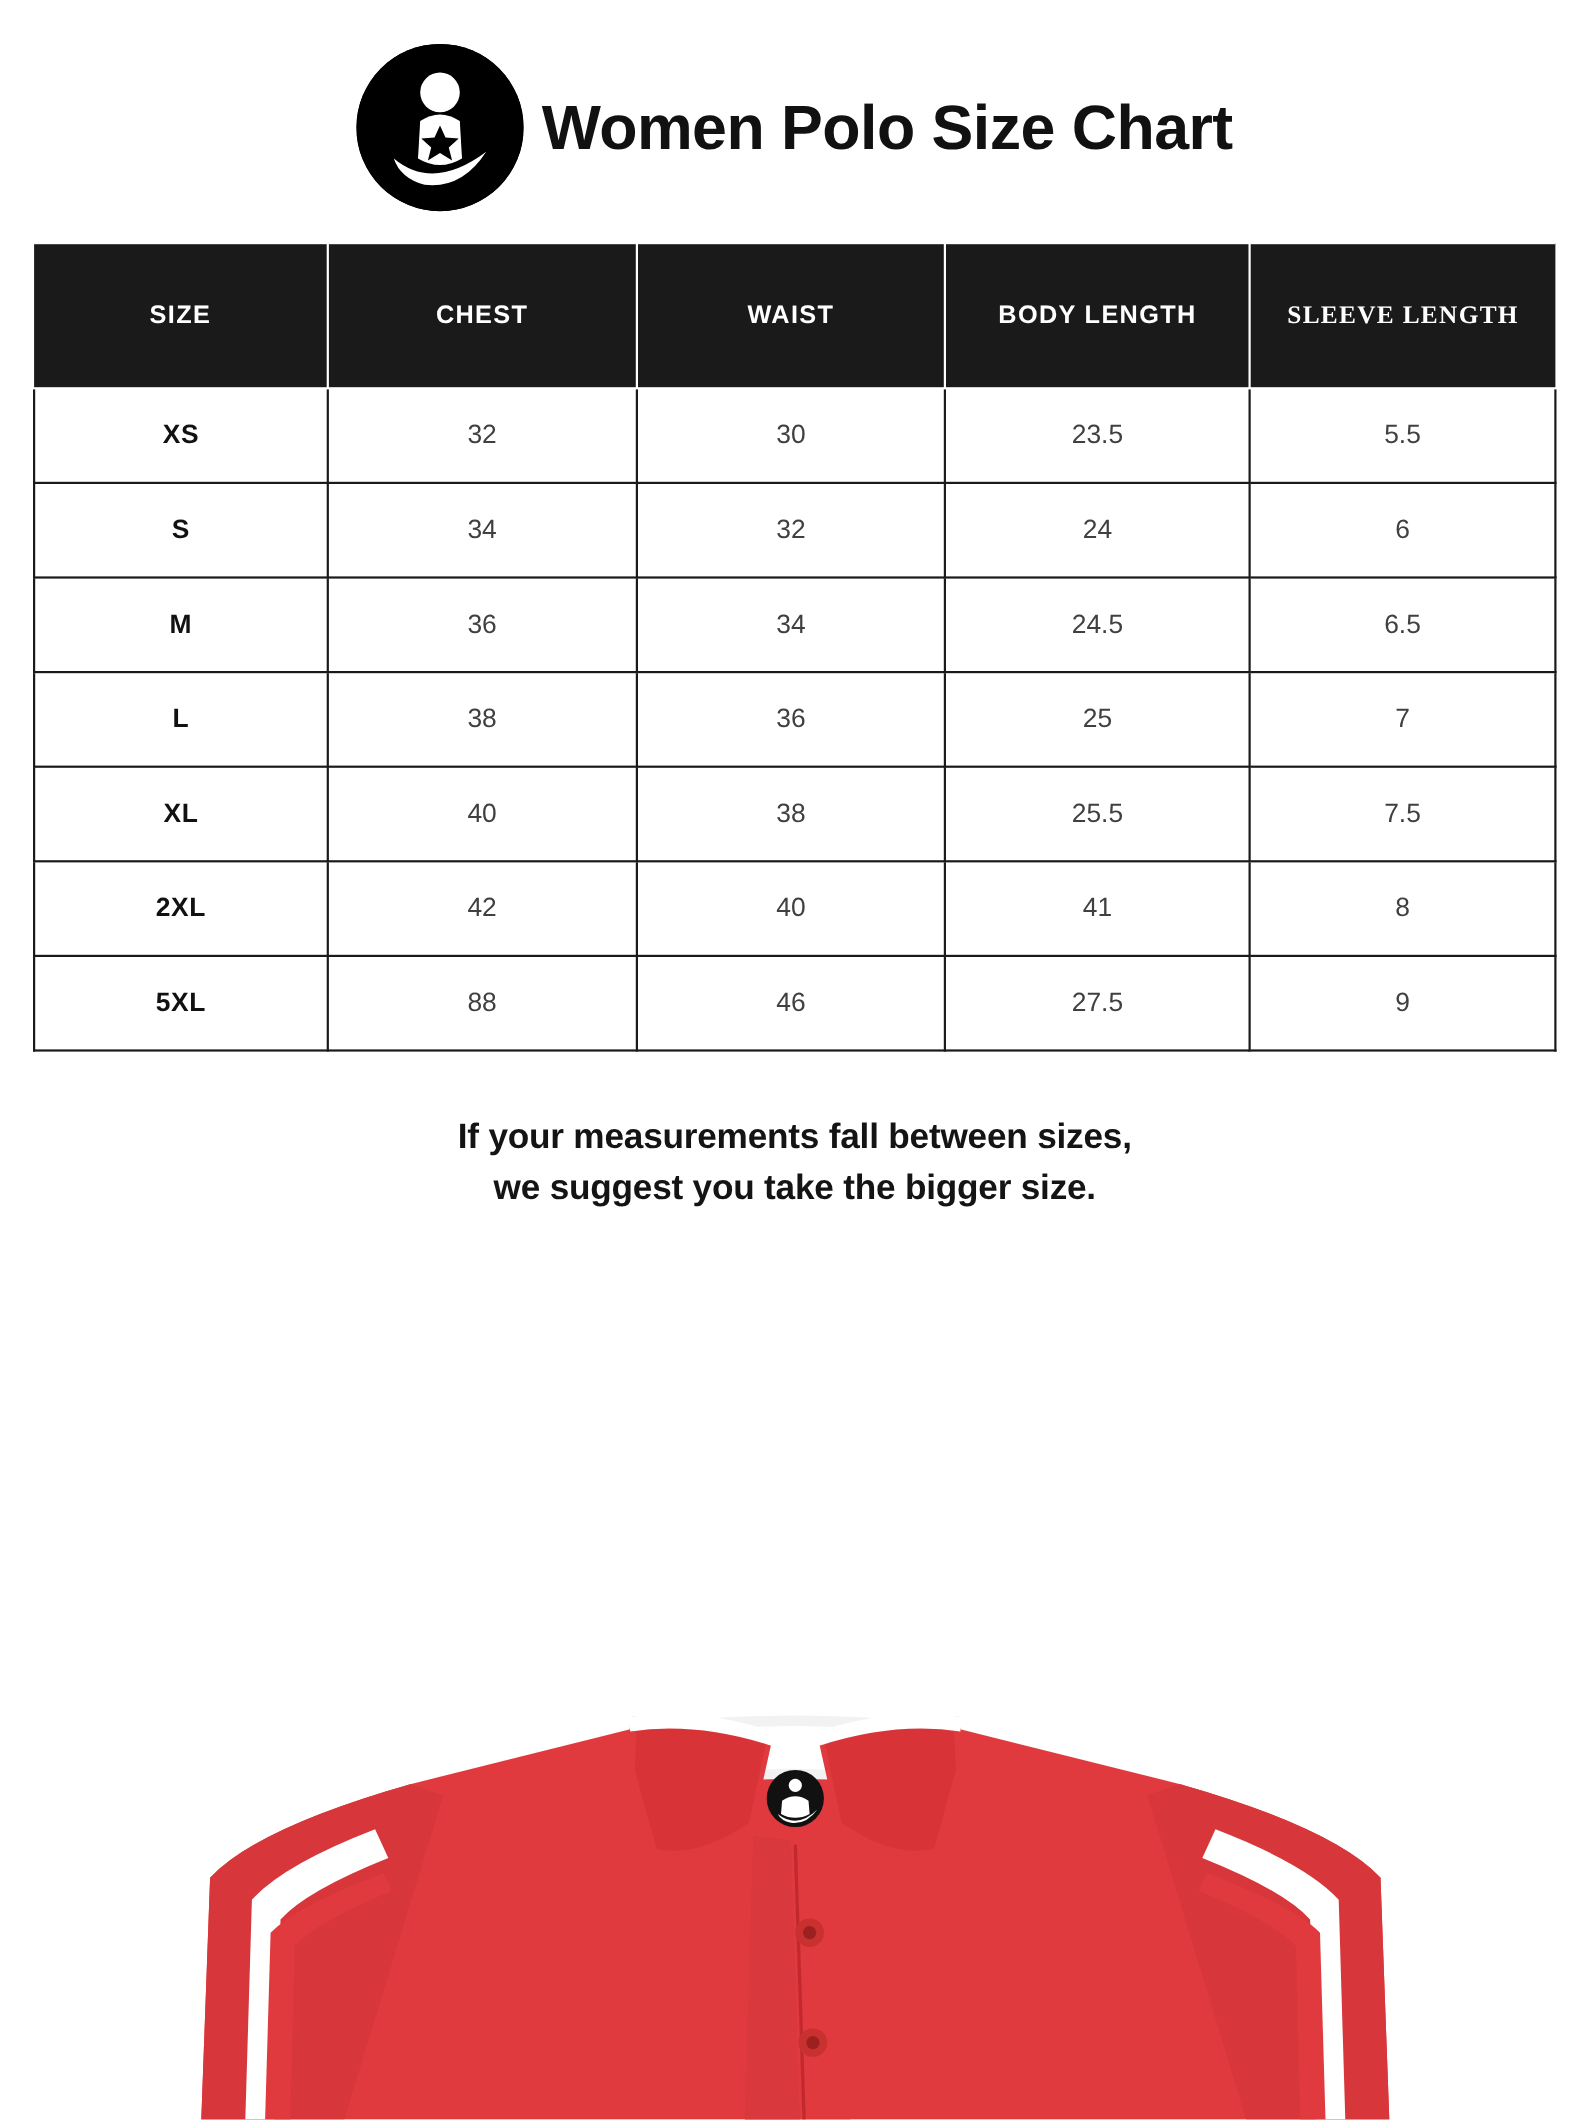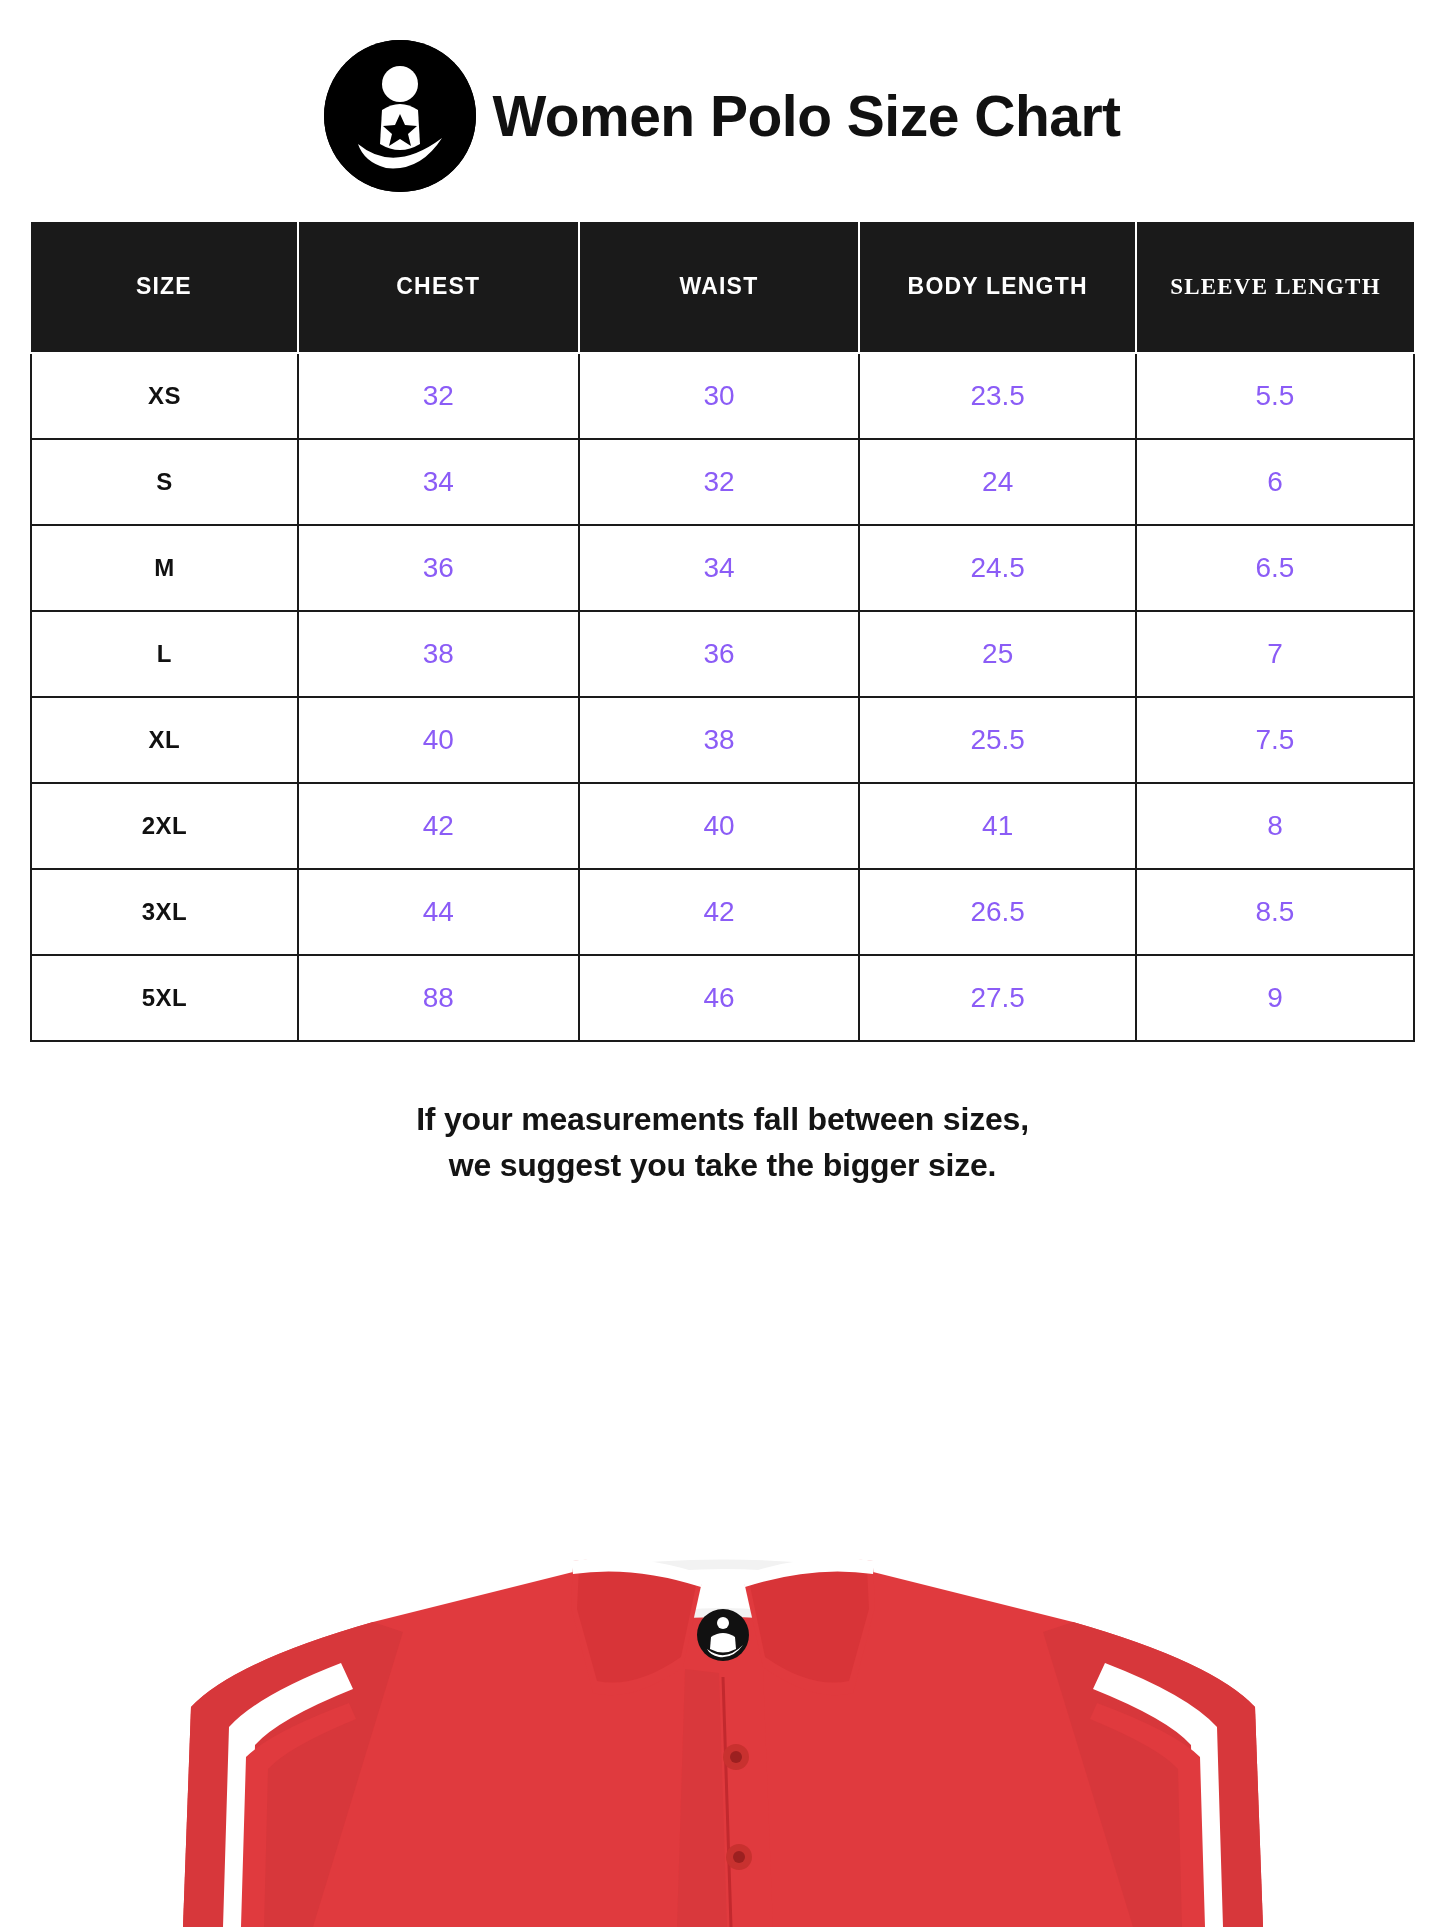--- a/index.html
+++ b/index.html
@@ -62,22 +62,22 @@
     border: 2px solid #ffffff;
     height: 86px;
     vertical-align: middle;
   }
   table.size-table th:first-child { border-left: none; }
   table.size-table th:last-child { border-right: none; font-family: Liberation Serif, serif; }
   table.size-table td {
     border: 2px solid #1a1a1a;
     height: 82px;
     text-align: center;
-    font-size: 28px;
-    color: #8b5cf6;
+    font-size: 24px;
+    color: #404040;
     vertical-align: middle;
   }
   table.size-table td.size-cell {
     font-weight: bold;
     font-size: 24px;
     color: #111111;
     letter-spacing: 0.5px;
   }
   .col-size   { width: 19.3%; }
   .col-chest  { width: 20.3%; }
@@ -183,27 +183,20 @@
         <td>7.5</td>
       </tr>
       <tr>
         <td class="size-cell">2XL</td>
         <td>42</td>
         <td>40</td>
         <td>41</td>
         <td>8</td>
       </tr>
       <tr>
-        <td class="size-cell">3XL</td>
-        <td>44</td>
-        <td>42</td>
-        <td>26.5</td>
-        <td>8.5</td>
-      </tr>
-      <tr>
         <td class="size-cell">5XL</td>
         <td>88</td>
         <td>46</td>
         <td>27.5</td>
         <td>9</td>
       </tr>
     </tbody>
   </table>
 </div>
 

